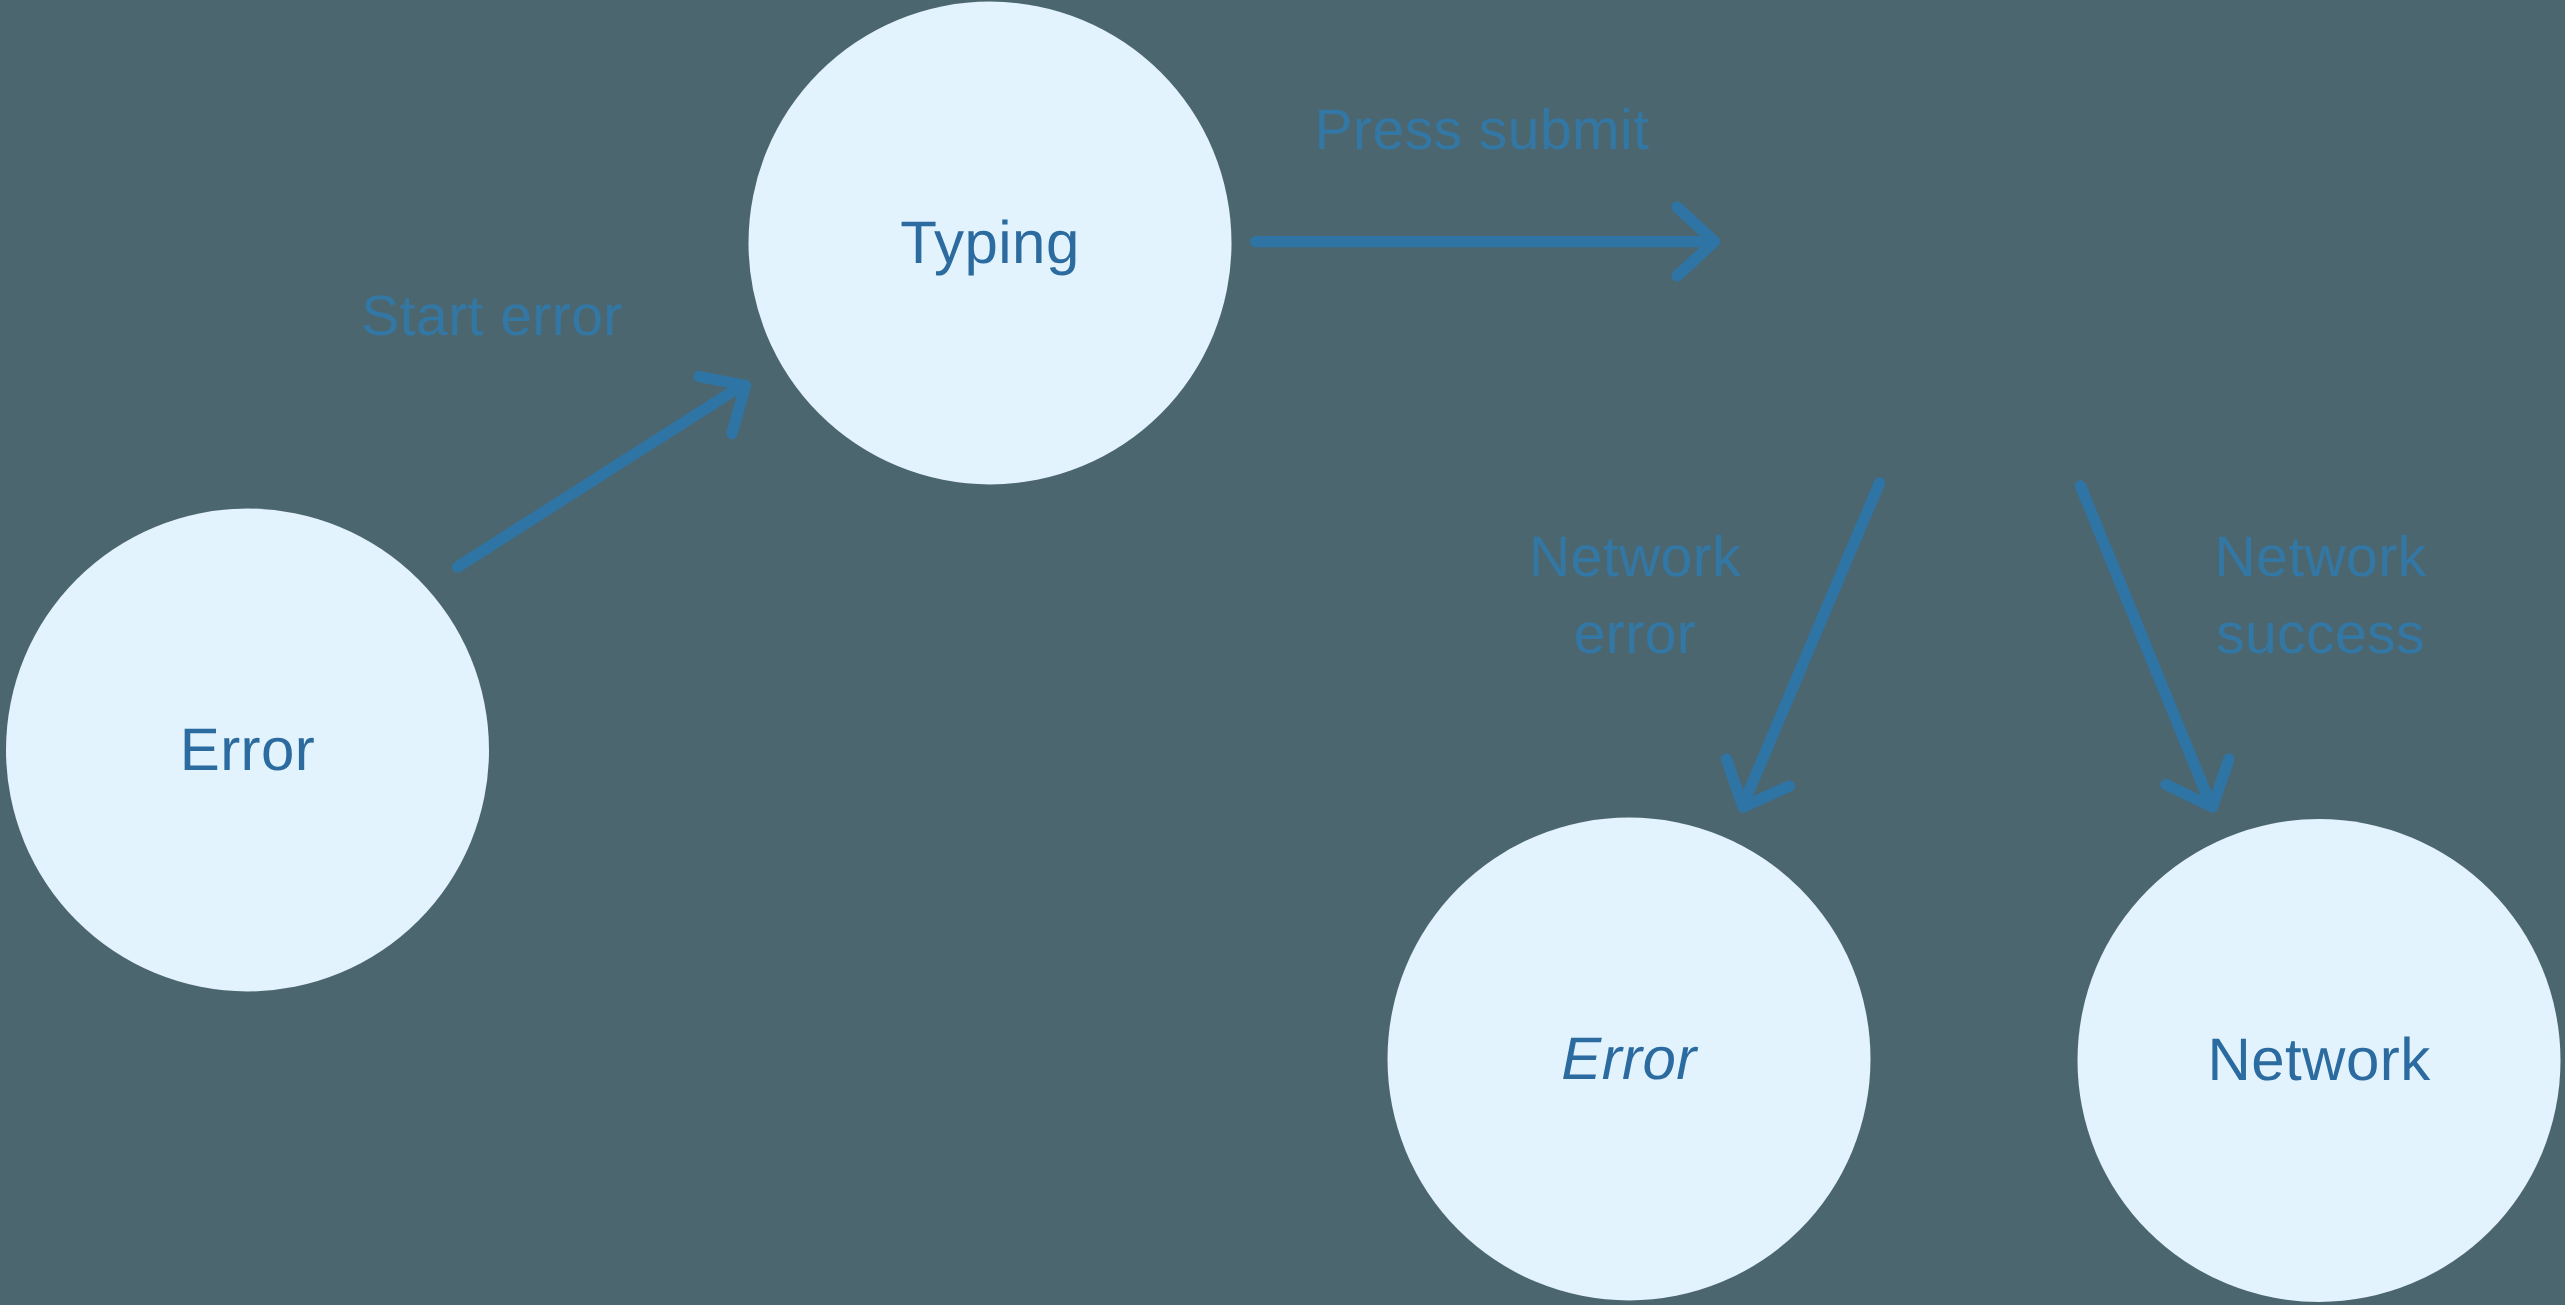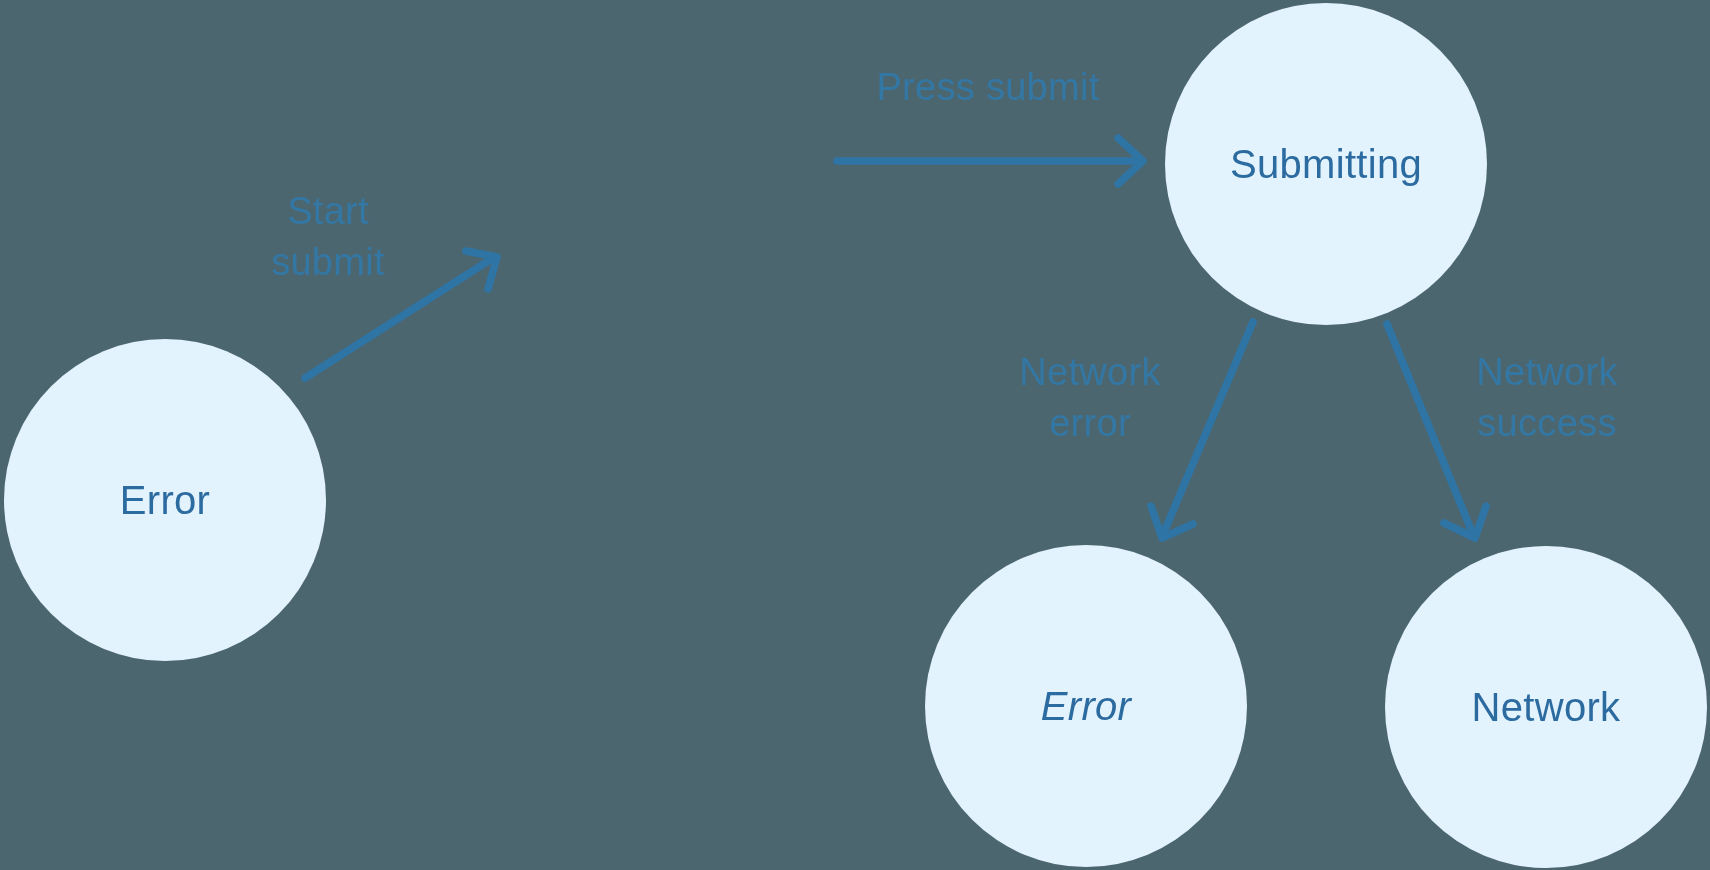--- a/index.html
+++ b/index.html
@@ -97,31 +97,31 @@
     <g>
       <line x1="1387" y1="324" x2="1472" y2="532"></line>
       <polyline points="1444,523 1475,538 1486,506"></polyline>
     </g>
   </svg>
 
   <div class="node node-empty">
     <span class="node-label">Error</span>
   </div>
 
+  <div class="node node-typing">
+    <span class="node-label">Typing</span>
+  </div>
 
-  <div class="node node-submitting">
-    <span class="node-label">Submitting</span>
-  </div>
 
   <div class="node node-error">
     <span class="node-label">Error</span>
   </div>
 
   <div class="node node-success">
     <span class="node-label">Network</span>
   </div>
 
-  <div class="edge-label el-start-typing">Start submit</div>
+  <div class="edge-label el-start-typing">Start error</div>
   <div class="edge-label el-press-submit">Press submit</div>
   <div class="edge-label el-network-error">Network error</div>
   <div class="edge-label el-network-success">Network success</div>
 
 </div>
 
 </body></html>

